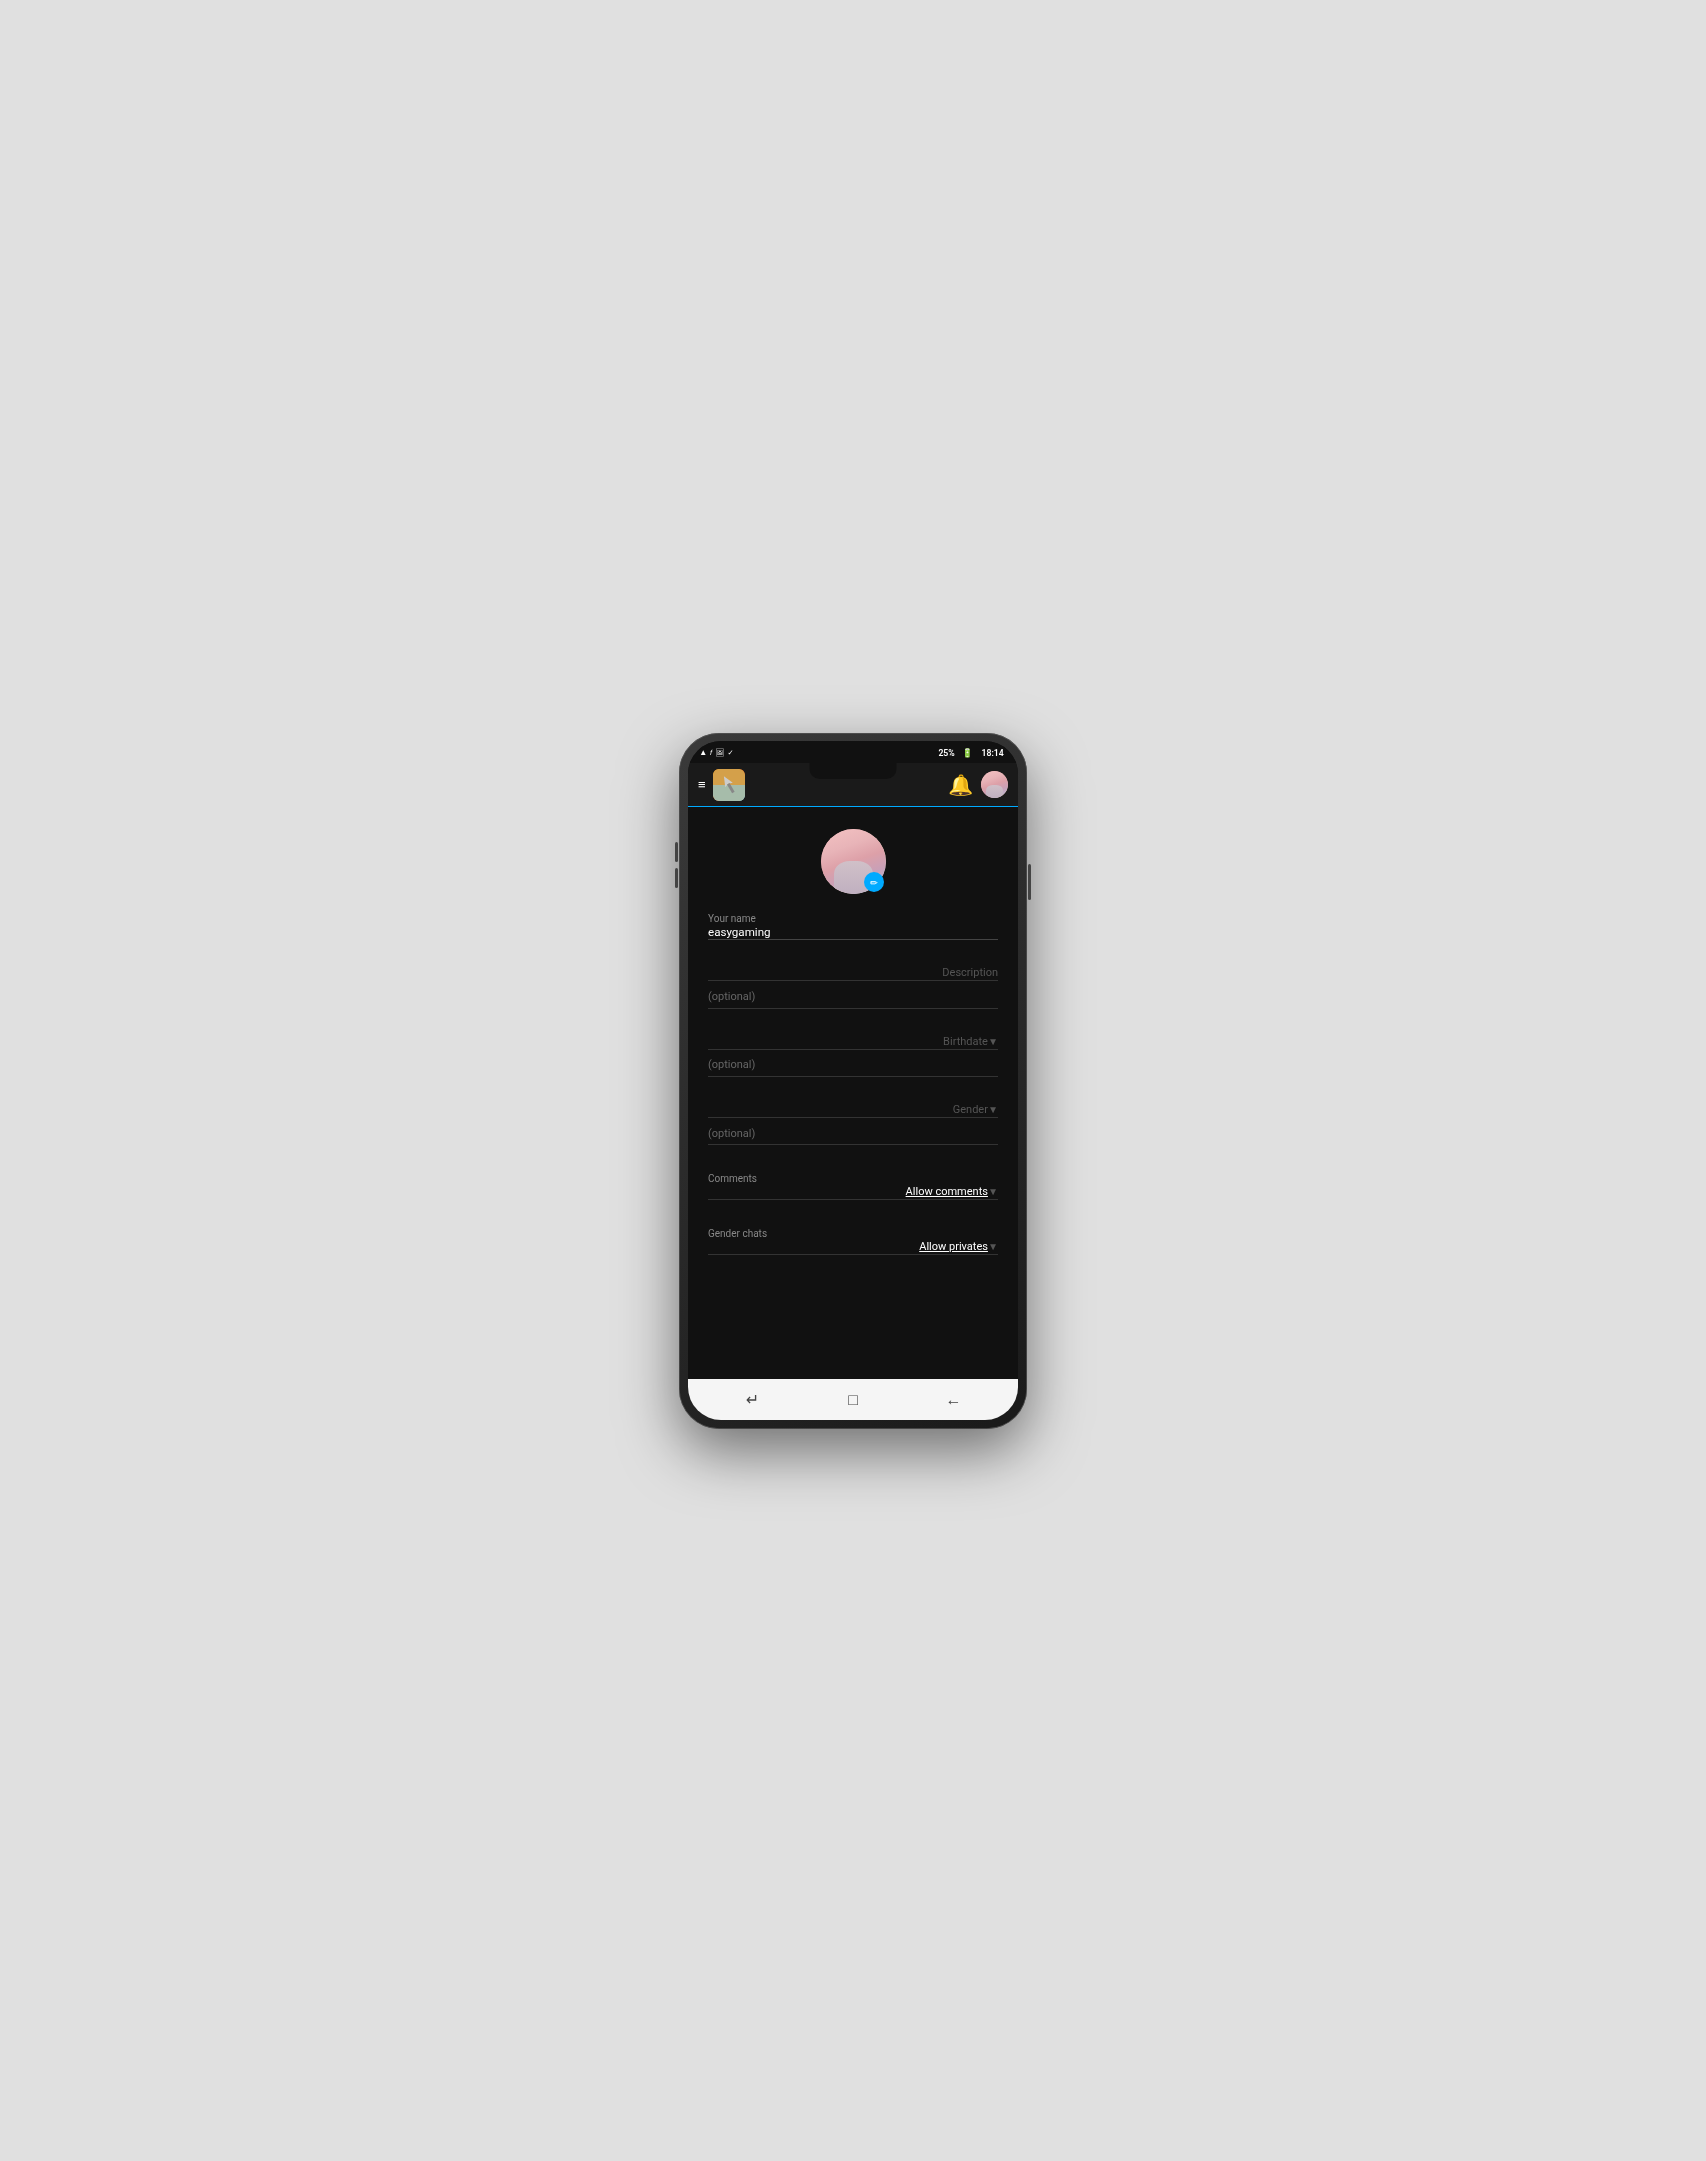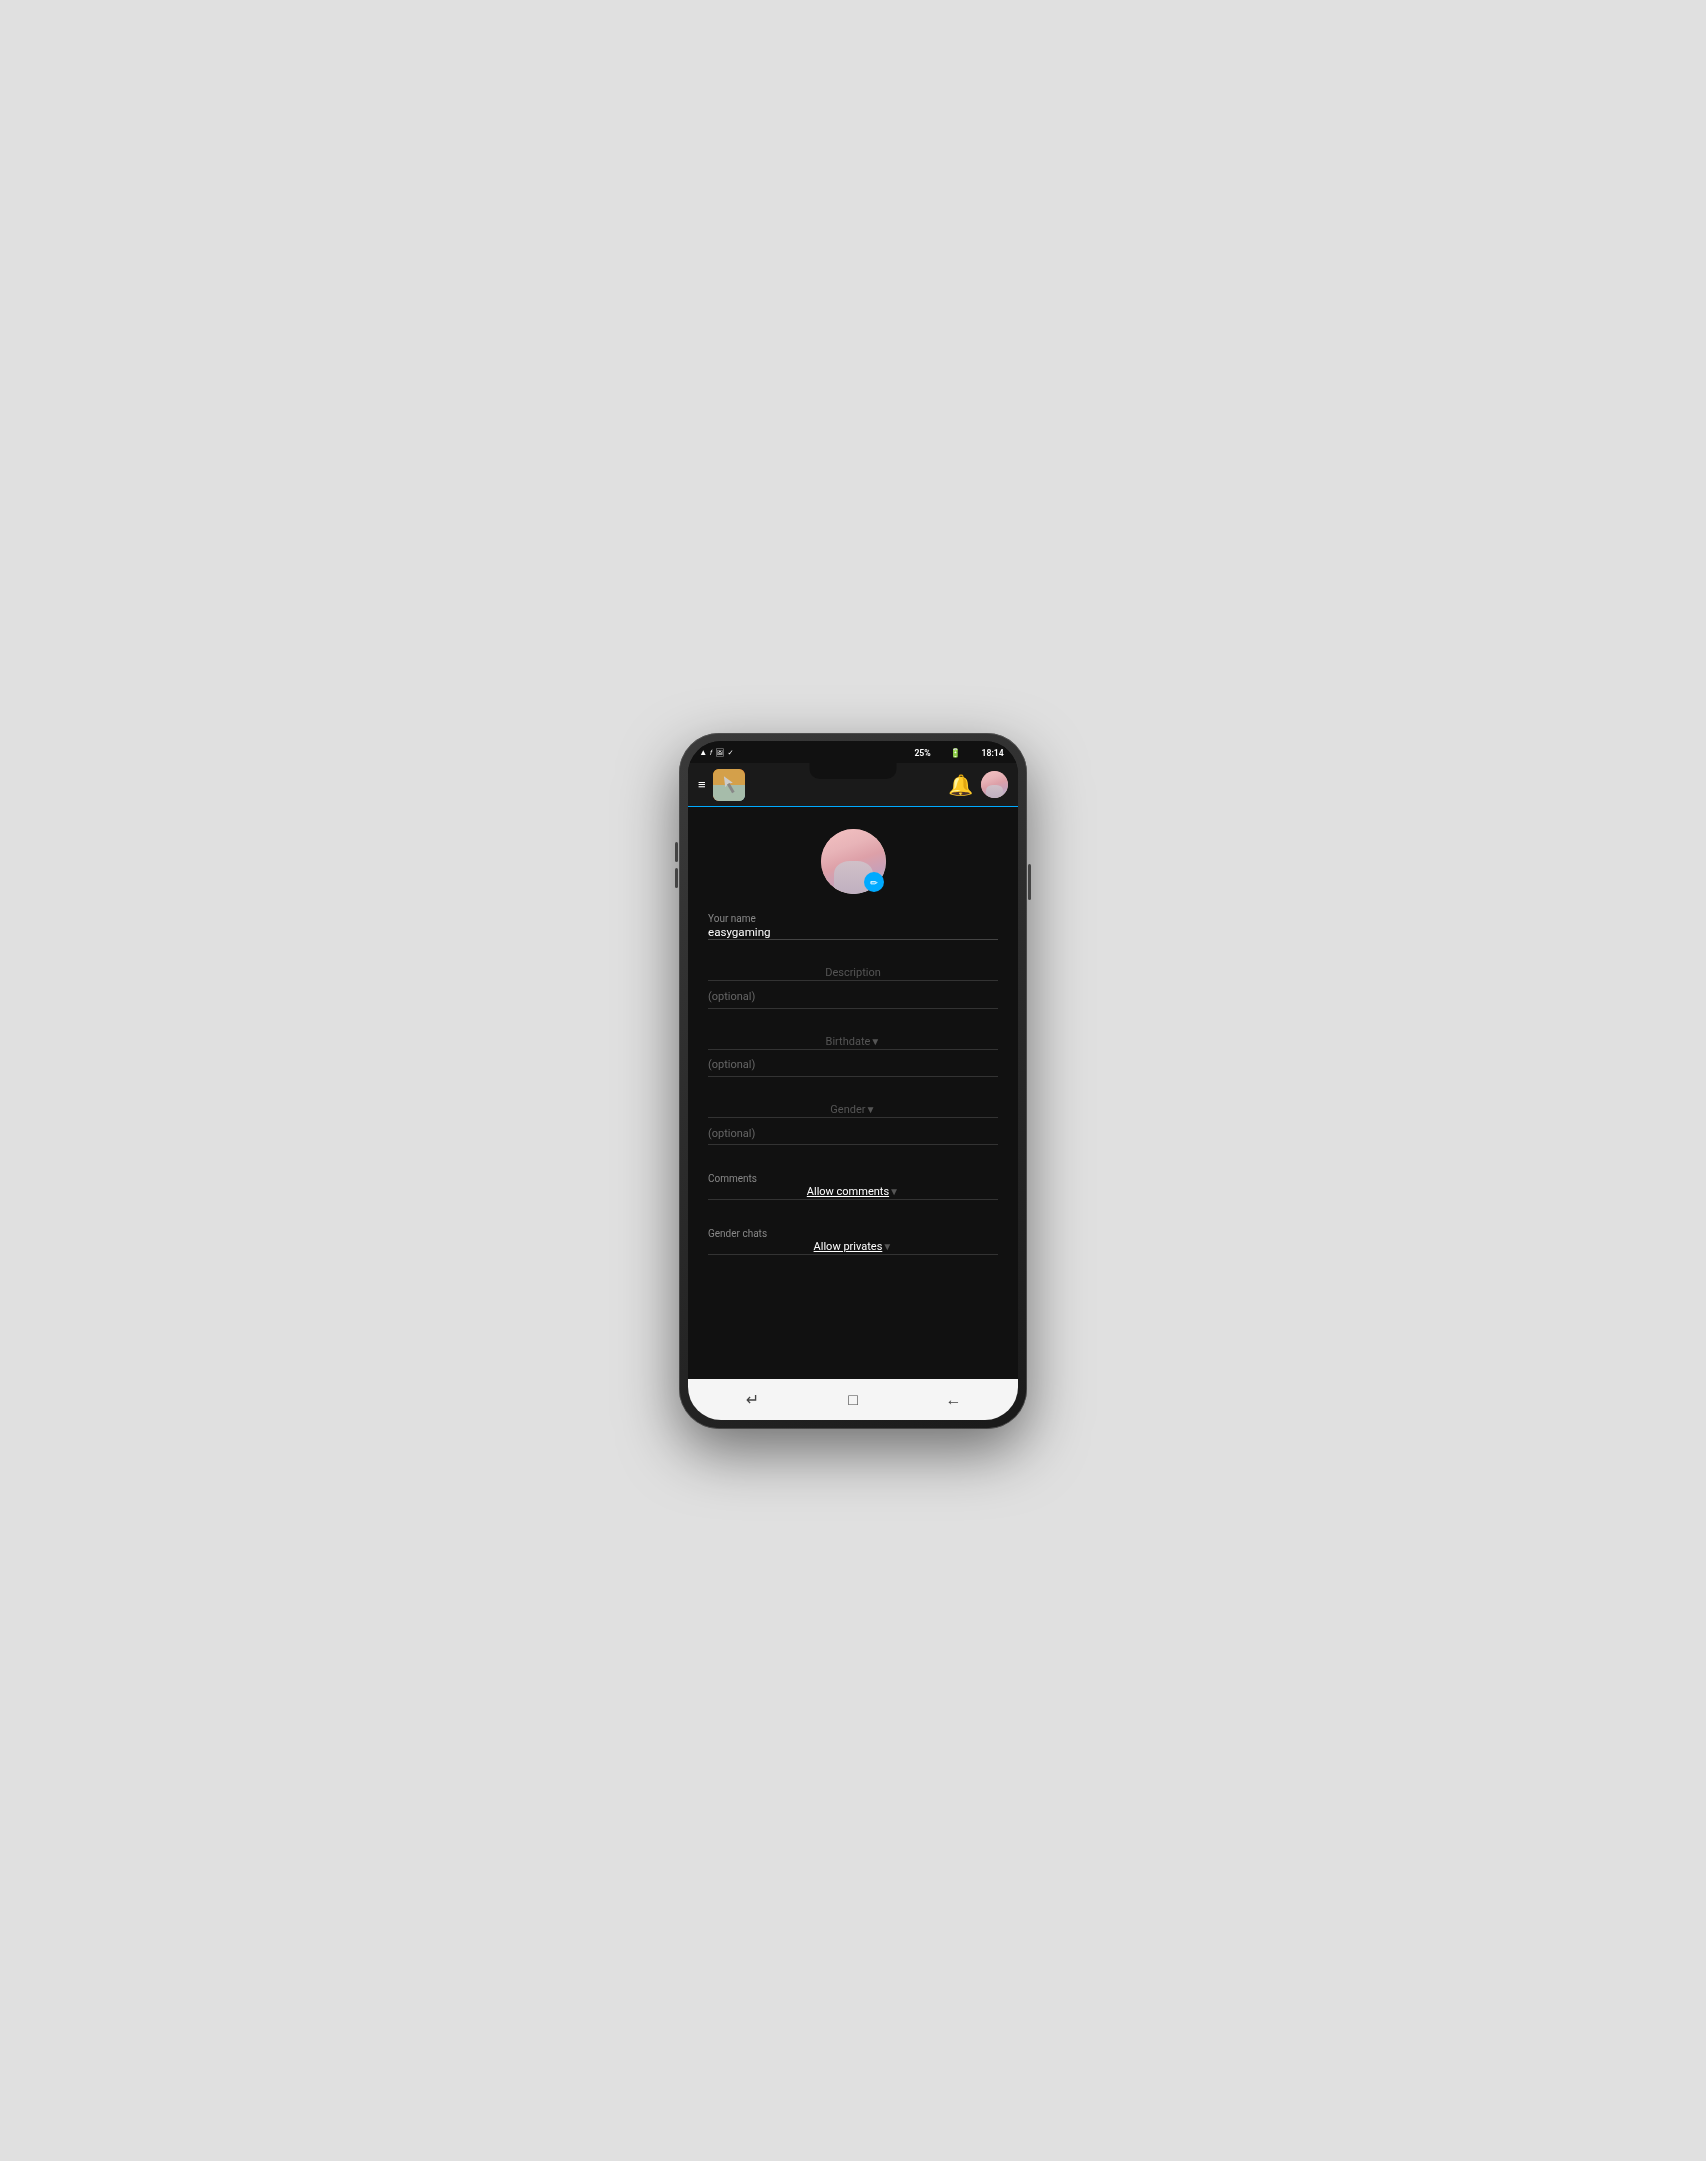--- a/index.html
+++ b/index.html
@@ -51,21 +51,21 @@
     }
 
     .status-icon {
       color: #fff;
       font-size: 7.3px;
     }
 
     .status-right {
       display: flex;
       align-items: center;
-      gap: 20px;
+      gap: 8px;
       color: #fff;
       font-size: 8.7px;
       font-weight: 600;
     }
 
     
     .notch {
       position: absolute;
       top: 22px;
       left: 50%;
@@ -210,21 +210,21 @@
       font-size: 11px;
       padding-top: 2.9px;
       border-bottom: 0.7px solid #333;
       padding-bottom: 4.4px;
       display: block;
     }
 
     .field-row {
       display: flex;
       align-items: center;
-      justify-content: center;
+      justify-content: flex-end;
       border-bottom: 0.7px solid #333;
       padding-bottom: 1px;
       margin-bottom: 0;
       cursor: pointer;
     }
 
     .field-row-text {
       color: #555;
       font-size: 11px;
     }

